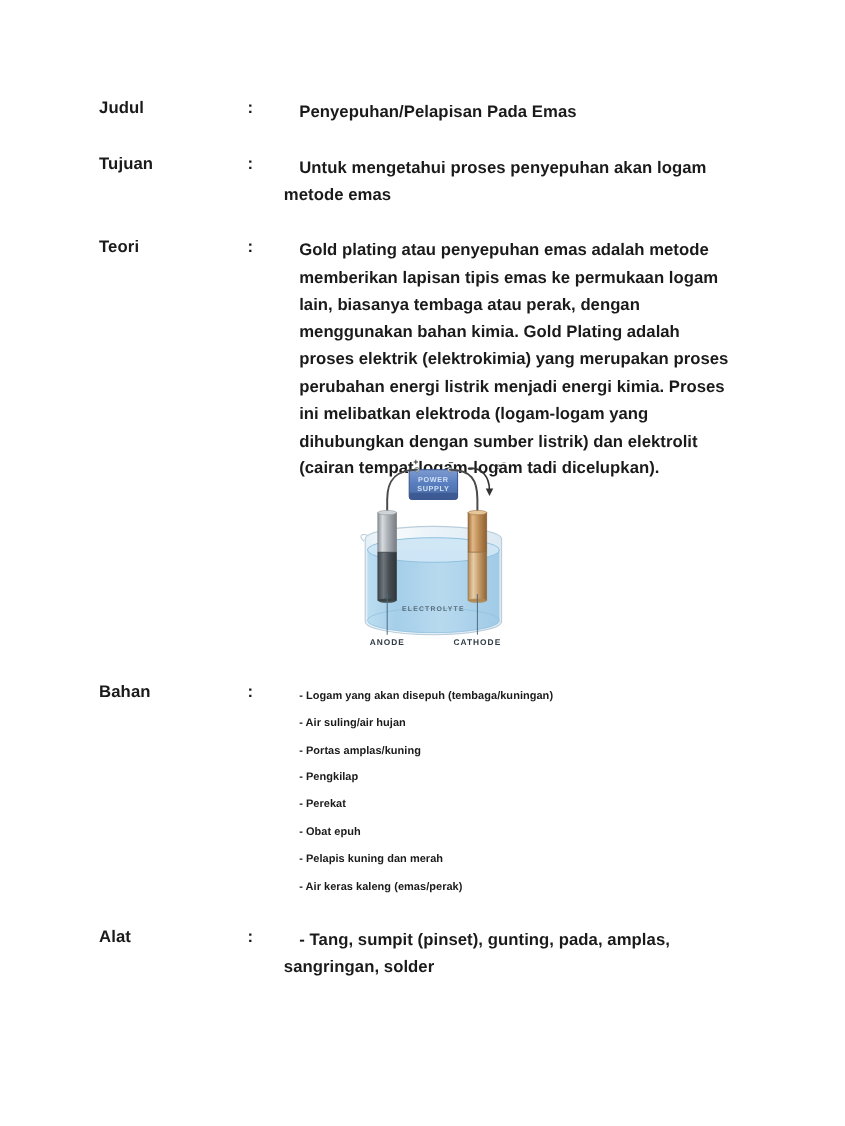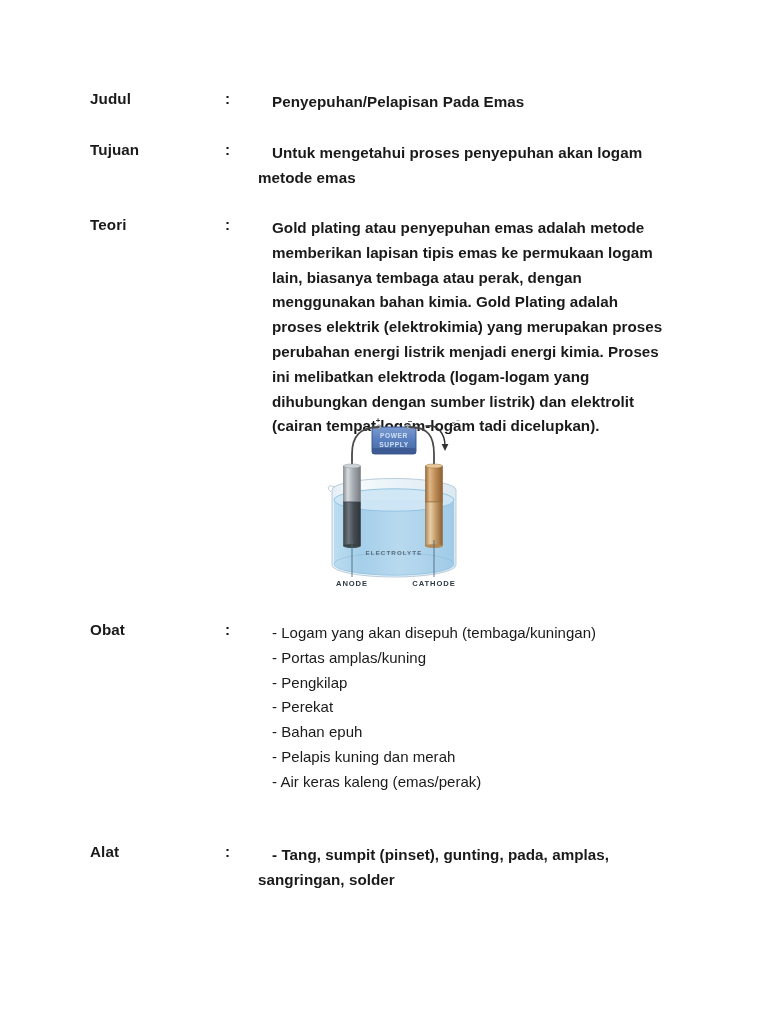--- a/index.html
+++ b/index.html
@@ -79,22 +79,22 @@
   }
   .bold-run { font-weight: 800; }
 
   .listcol {
     position: absolute;
     left: 182px;
     top: 0;
     width: 420px;
   }
   .listcol .li {
-    font-size: 15px;
-    font-weight: 400;
+    font-size: 10px;
+    font-weight: 700;
     line-height: 24.8px;
     white-space: nowrap;
     letter-spacing: 0.03px;
   }
 
   
   .figure {
     position: absolute;
     left: 318px;
     top: 414px;
@@ -233,28 +233,29 @@
       <line x1="34" y1="126" x2="34" y2="163" stroke="#4a6b80" stroke-width="0.9"></line>
       <line x1="116" y1="126" x2="116" y2="163" stroke="#4a6b80" stroke-width="0.9"></line>
 
       <text x="76" y="141" font-family="'Liberation Sans',sans-serif" font-size="6.2" font-weight="700" fill="#5b6b78" text-anchor="middle" letter-spacing="1.1">ELECTROLYTE</text>
       <text x="34" y="172" font-family="'Liberation Sans',sans-serif" font-size="7.6" font-weight="700" fill="#2e3a44" text-anchor="middle" letter-spacing="0.9">ANODE</text>
       <text x="116" y="172" font-family="'Liberation Sans',sans-serif" font-size="7.6" font-weight="700" fill="#2e3a44" text-anchor="middle" letter-spacing="0.9">CATHODE</text>
     </svg>
   </div>
 
   <div class="row" style="top:621px;">
-    <span class="label">Obat</span>
+    <span class="label">Bahan</span>
     <span class="colon">:</span>
     <div class="listcol">
       <div class="li">- Logam yang akan disepuh (tembaga/kuningan)</div>
+      <div class="li">- Air suling/air hujan</div>
       <div class="li">- Portas amplas/kuning</div>
       <div class="li">- Pengkilap</div>
       <div class="li">- Perekat</div>
-      <div class="li">- Bahan epuh</div>
+      <div class="li">- Obat epuh</div>
       <div class="li">- Pelapis kuning dan merah</div>
       <div class="li">- Air keras kaleng (emas/perak)</div>
     </div>
   </div>
 
   <div class="row" style="top:843px;">
     <span class="label">Alat</span>
     <span class="colon">:</span>
     <span class="value">- Tang, sumpit (pinset), gunting, pada, amplas,</span>
   </div>

